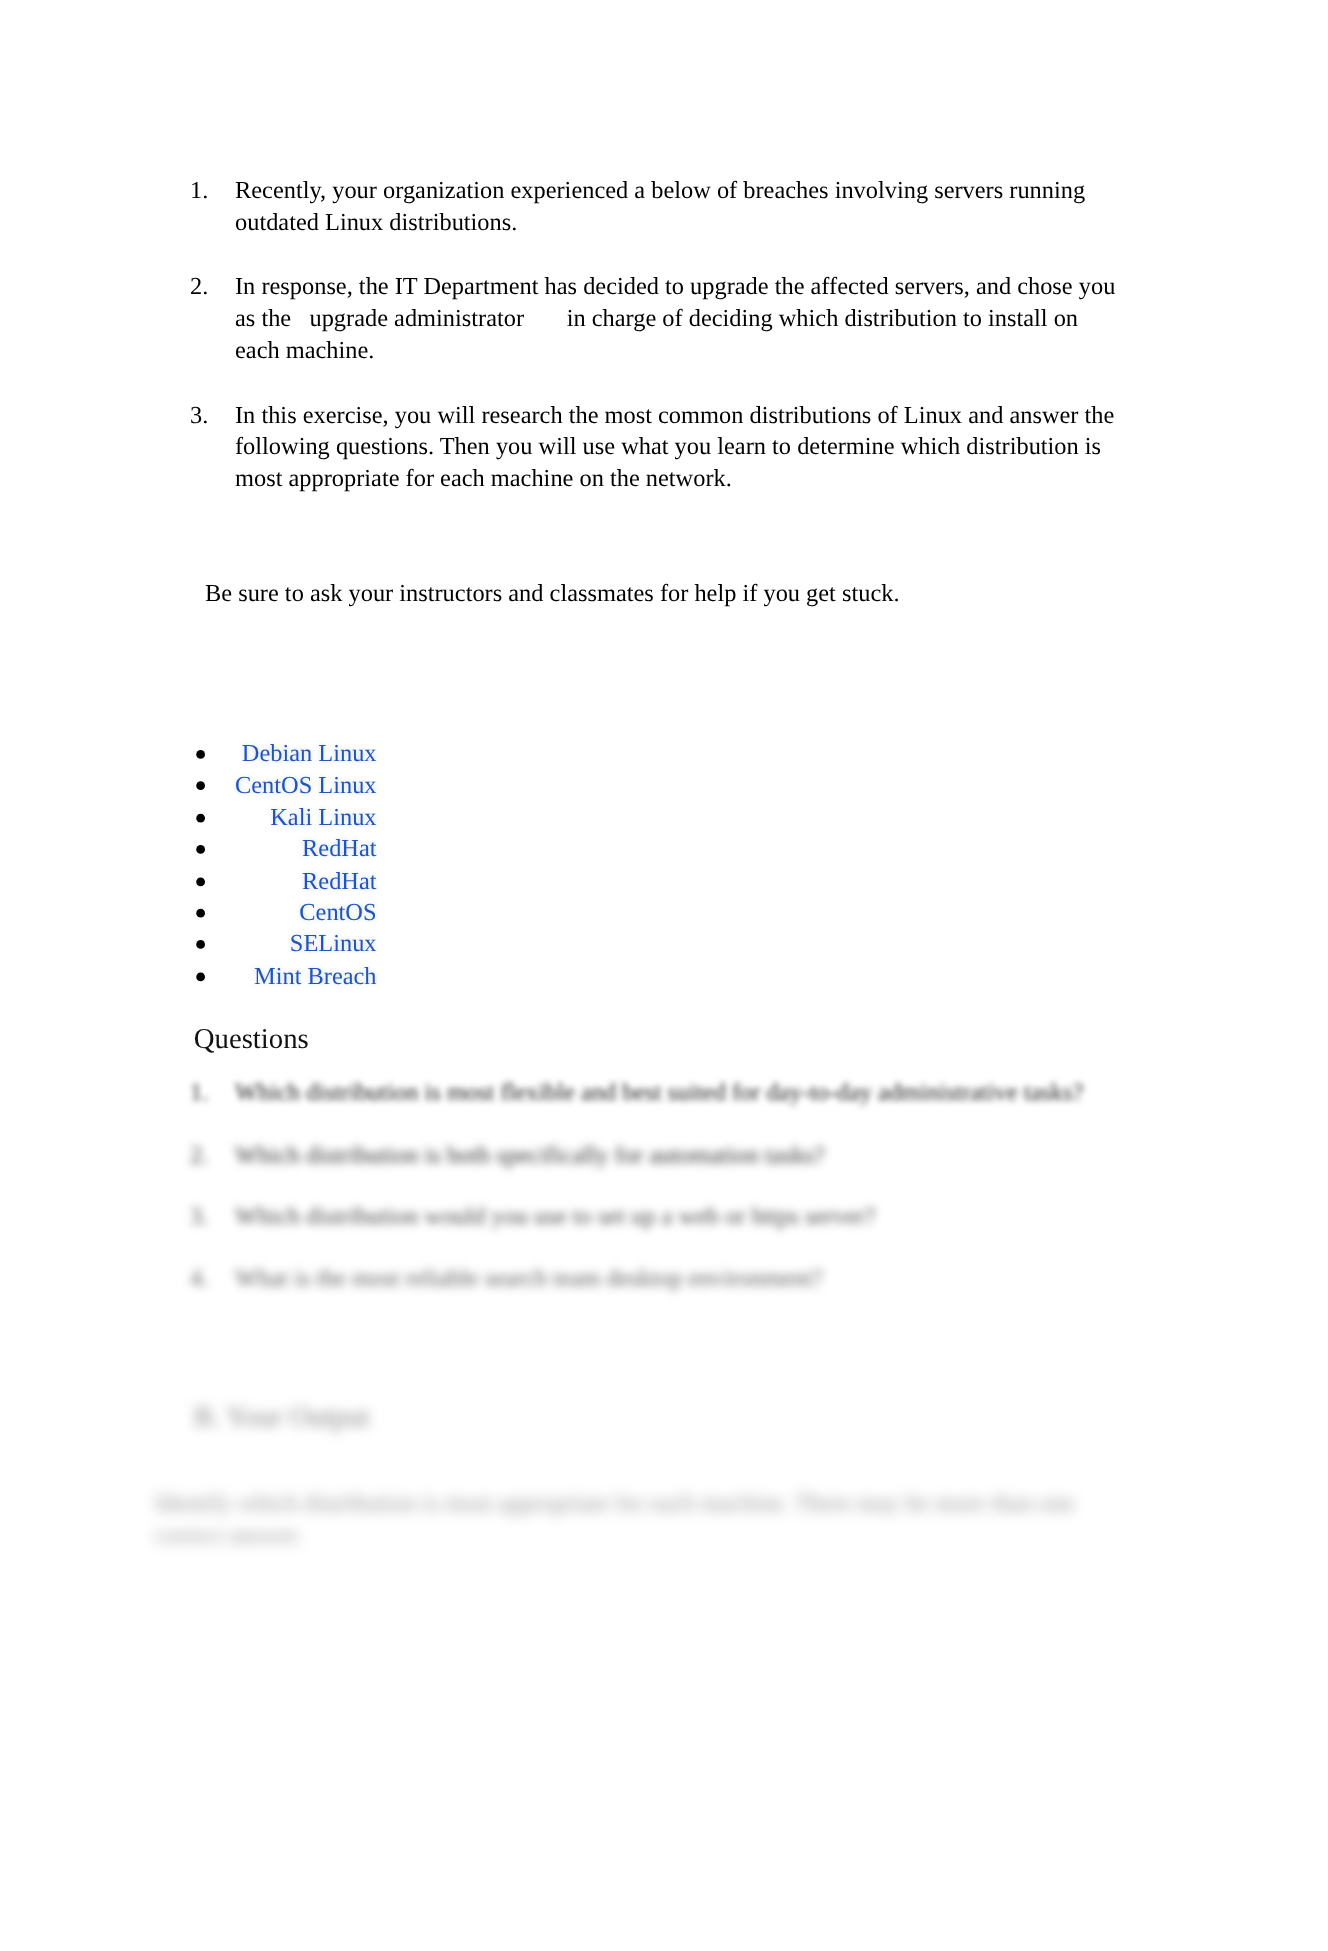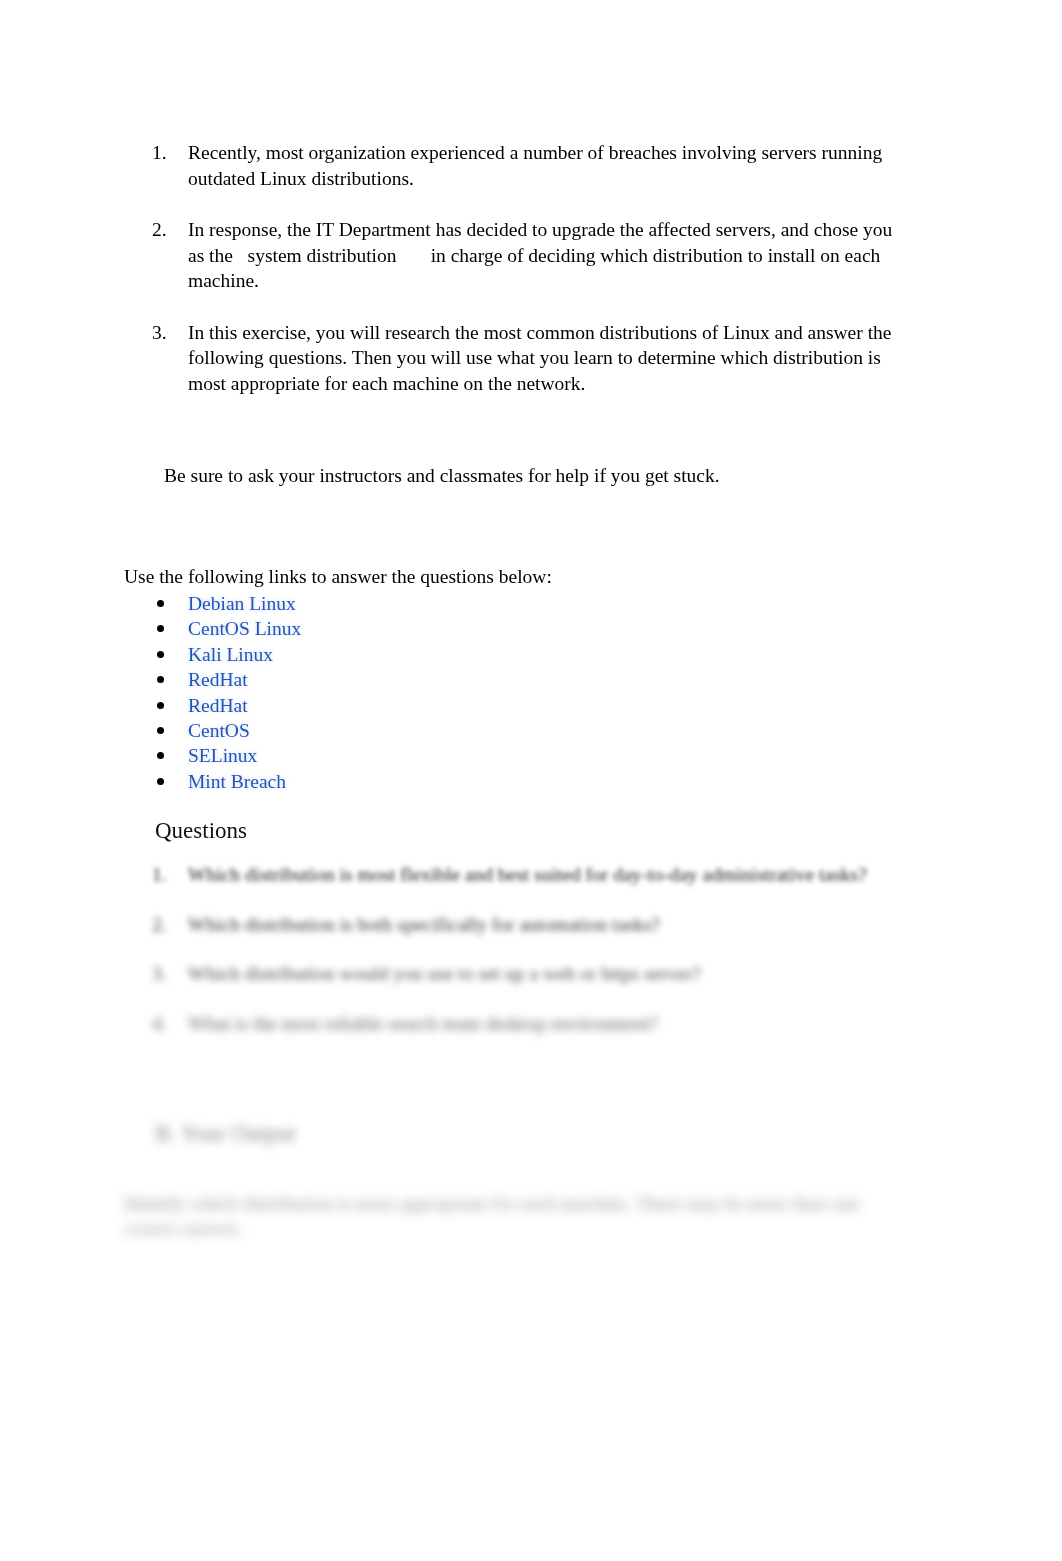--- a/index.html
+++ b/index.html
@@ -86,20 +86,21 @@
   }
 
   
   .link-list {
     position: absolute;
     left: 124px;
     top: 591px;
     margin: 0;
     padding: 0;
     list-style: none;
+    text-align: right;
   }
   .link-item {
     position: relative;
     height: 25.4px;
     padding-left: 64px;
     font-size: 19.5px;
     line-height: 25.4px;
   }
   .link-item .dot {
     position: absolute;
@@ -191,36 +192,35 @@
   }
 </style>
 </head>
 <body>
 
 <div id="page">
 
   <ol class="intro-list">
     <li class="intro-item">
       <span class="marker">1.</span>
-      <span class="itext">Recently, most organization experienced a number of breaches involving servers running outdated Linux distributions.</span>
+      <span class="itext">Recently, your organization experienced a below of breaches involving servers running outdated Linux distributions.</span>
     </li>
     <li class="intro-item">
       <span class="marker">2.</span>
-      <span class="itext">In response, the IT Department has decided to upgrade the affected servers, and chose you as the   system distribution       in charge of deciding which distribution to install on each machine.</span>
+      <span class="itext">In response, the IT Department has decided to upgrade the affected servers, and chose you as the   upgrade administrator       in charge of deciding which distribution to install on each machine.</span>
     </li>
     <li class="intro-item">
       <span class="marker">3.</span>
       <span class="itext">In this exercise, you will research the most common distributions of Linux and answer the following questions. Then you will use what you learn to determine which distribution is most appropriate for each machine on the network.</span>
     </li>
   </ol>
 
   <p class="para body-text" id="help-para">Be sure to ask your instructors and classmates for help if you get stuck.</p>
 
 
-  <p class="para body-text" id="links-intro">Use the following links to answer the questions below:</p>
 
   <ul class="link-list">
     <li class="link-item">
       <span class="dot"></span>
       <a href="#">Debian Linux</a>
     </li>
     <li class="link-item">
       <span class="dot"></span>
       <a href="#">CentOS Linux</a>
     </li>

